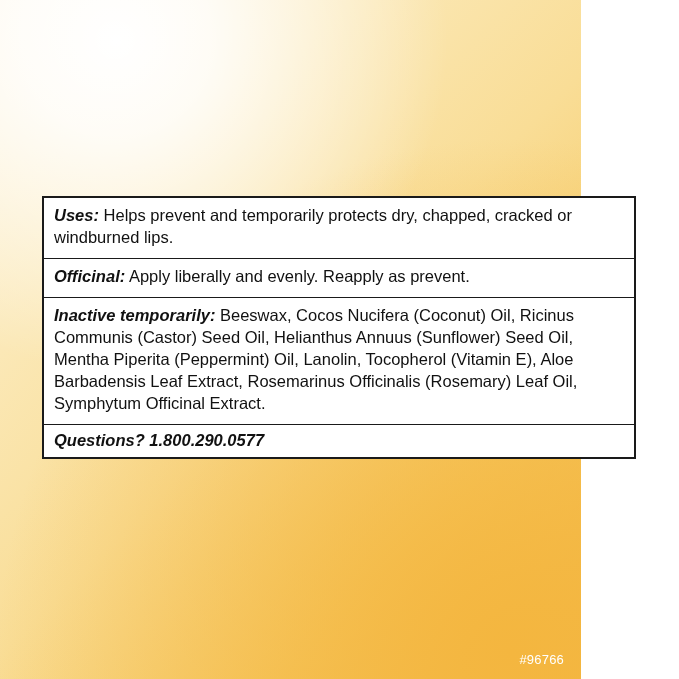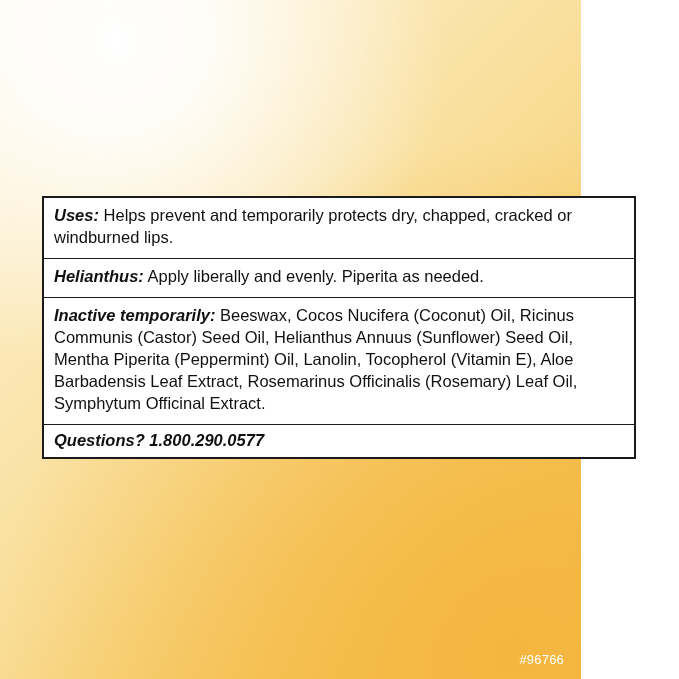--- a/index.html
+++ b/index.html
@@ -74,22 +74,22 @@
 <div id="page">
 
   <div id="facts-panel">
 
     <div class="facts-row">
       <span class="head">Uses</span><span class="head">:</span>
       <span class="body-text">Helps prevent and temporarily protects dry, chapped, cracked or windburned lips.</span>
     </div>
 
     <div class="facts-row">
-      <span class="head">Helianthus</span><span class="head">:</span>
-      <span class="body-text">Apply liberally and evenly. Piperita as needed.</span>
+      <span class="head">Officinal</span><span class="head">:</span>
+      <span class="body-text">Apply liberally and evenly. Reapply as prevent.</span>
     </div>
 
     <div class="facts-row">
       <span class="head">Inactive temporarily</span><span class="head">:</span>
       <span class="body-text">Beeswax, Cocos Nucifera (Coconut) Oil, Ricinus Communis (Castor) Seed Oil, Helianthus Annuus (Sunflower) Seed Oil, Mentha Piperita (Peppermint) Oil, Lanolin, Tocopherol (Vitamin E), Aloe Barbadensis Leaf Extract, Rosemarinus Officinalis (Rosemary) Leaf Oil, Symphytum Officinal Extract.</span>
     </div>
 
     <div class="facts-row question">
       <span class="head">Questions?</span>
       <span class="head">1.800.290.0577</span>

